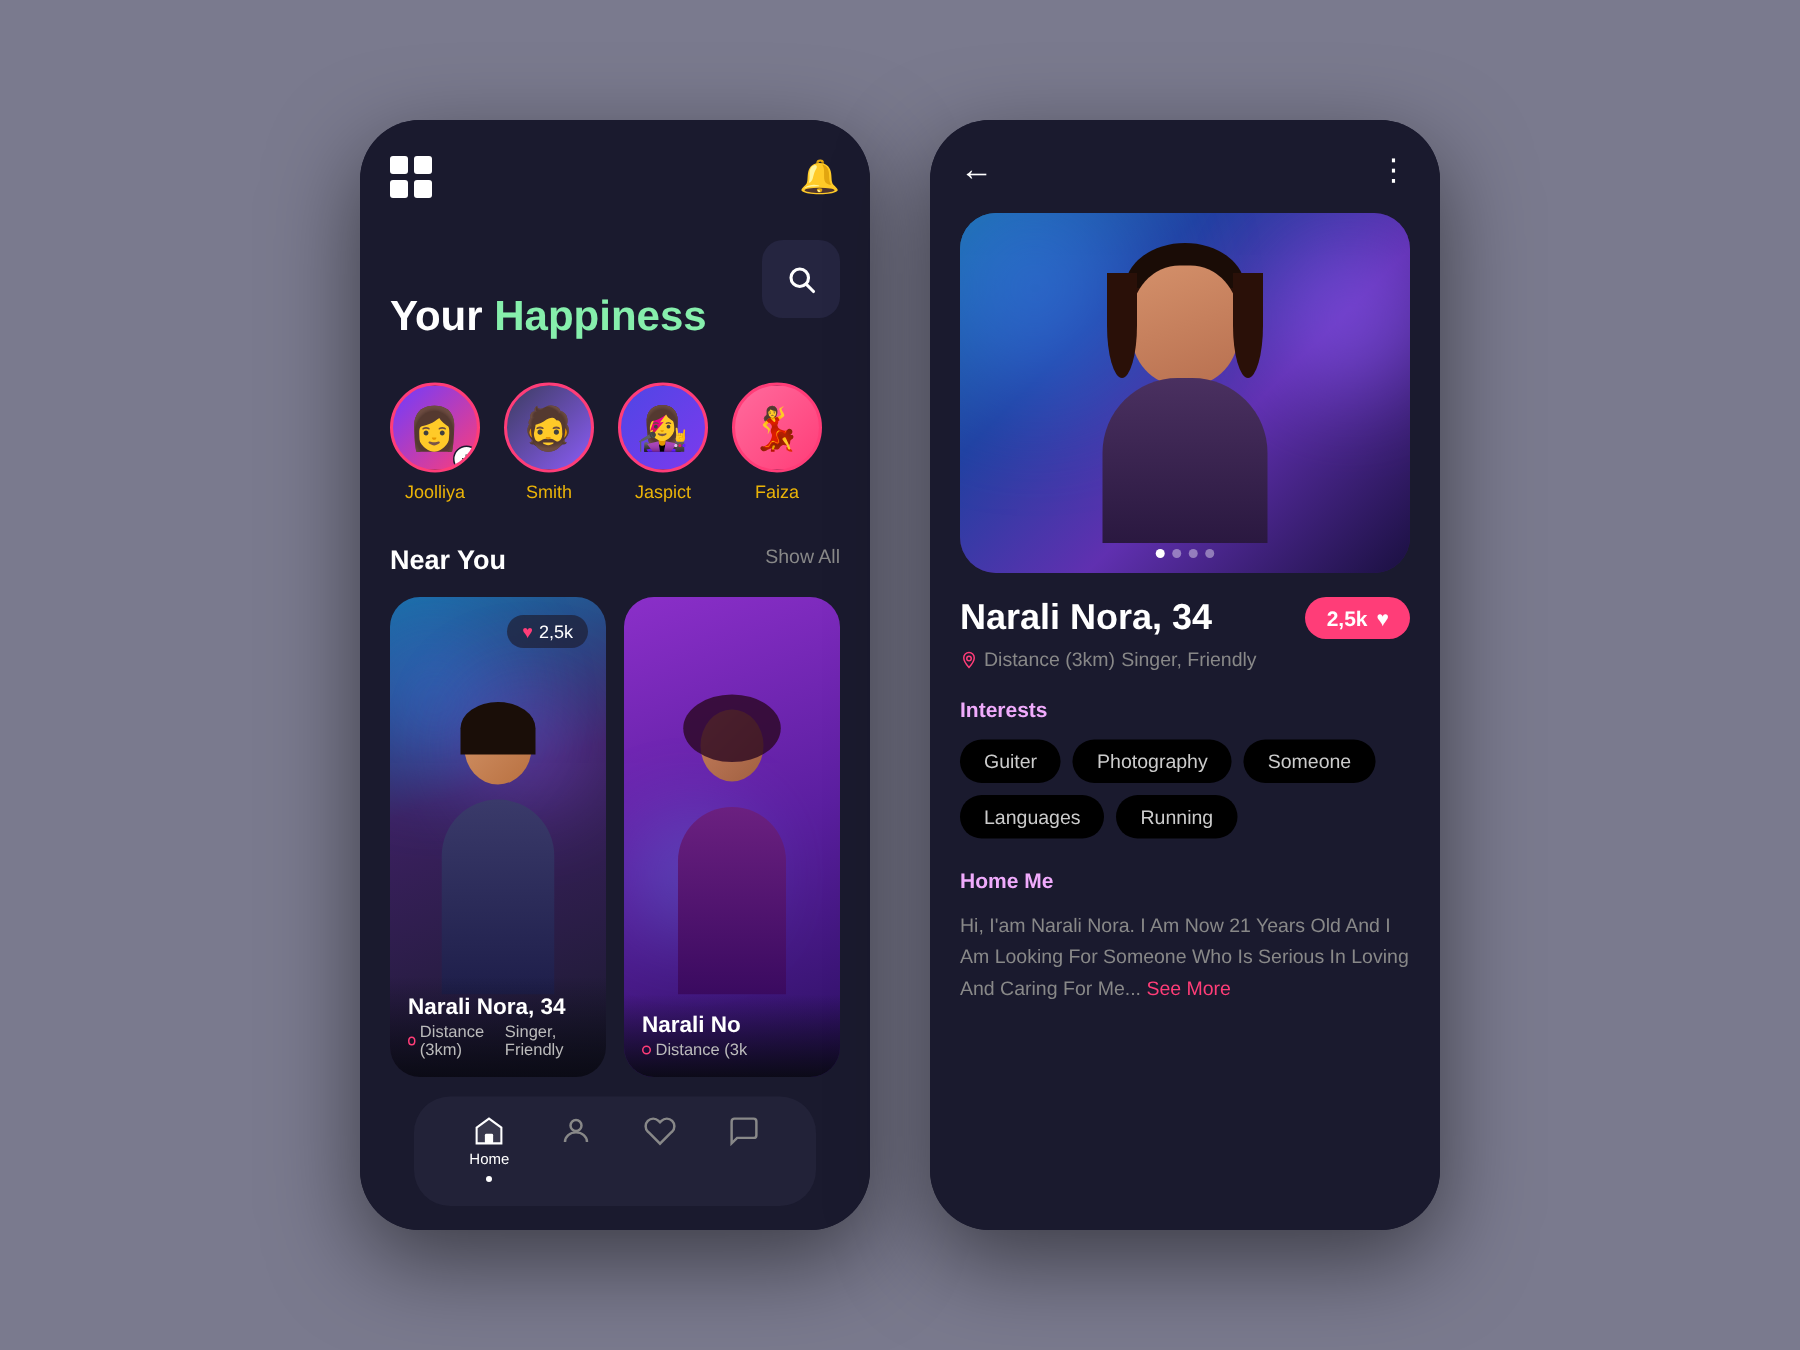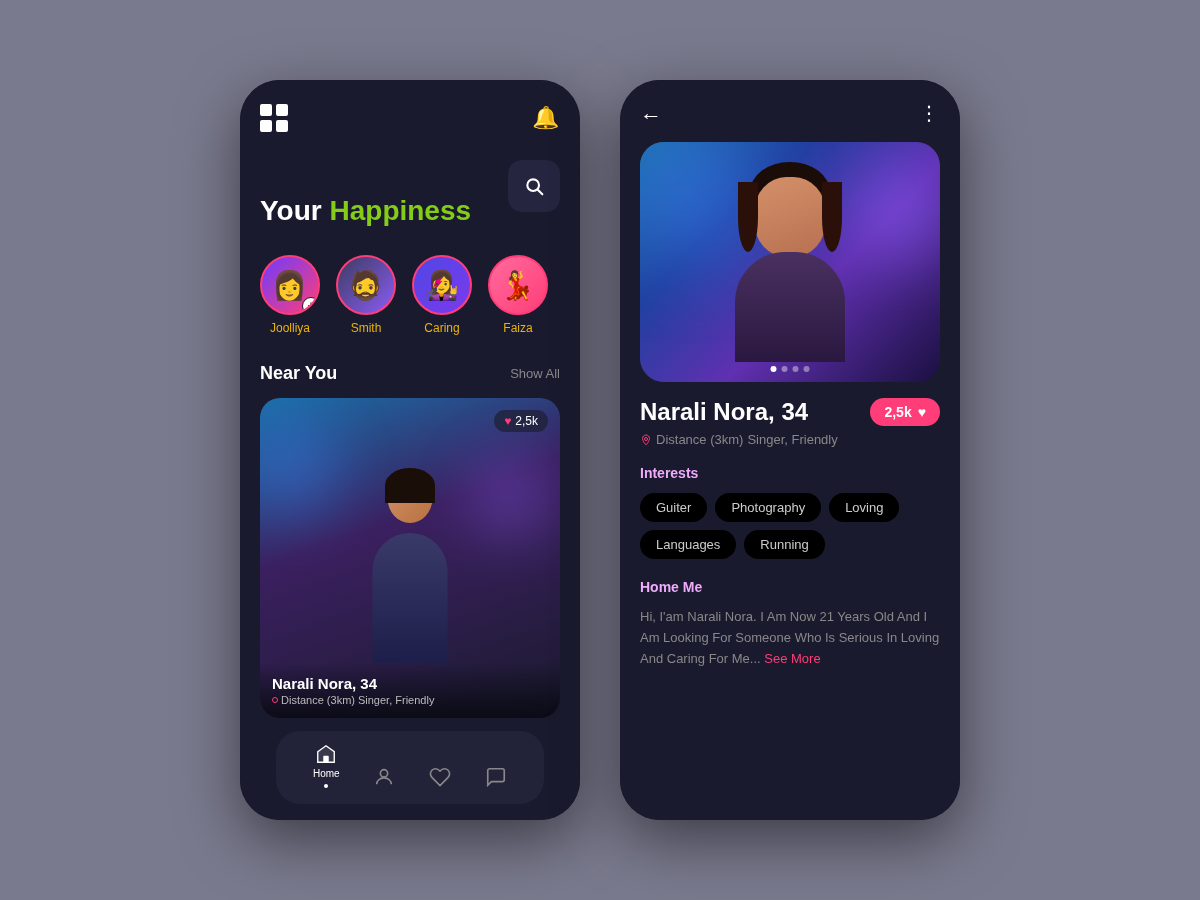--- a/index.html
+++ b/index.html
@@ -74,21 +74,21 @@
     }
 
     .headline h1 {
       font-size: 28px;
       font-weight: 700;
       color: #ffffff;
       line-height: 1.2;
     }
 
     .headline h1 .pink {
-      color: #84cc16;
+      color: #86efac;
     }
 
     .search-btn {
       float: right;
       background: #252540;
       border: none;
       border-radius: 14px;
       width: 52px;
       height: 52px;
       display: flex;
@@ -172,21 +172,20 @@
 
     .story-name {
       font-size: 12px;
       color: #eab308;
     }
 
     
     .near-you-header {
       display: flex;
       justify-content: space-between;
-      align-items: center;
       margin-bottom: 14px;
     }
 
     .near-you-title {
       font-size: 18px;
       font-weight: 700;
       color: #fff;
     }
 
     .show-all {
@@ -267,21 +266,21 @@
       height: 6px;
       border-radius: 50%;
       border: 1px solid #ff3d78;
       display: inline-block;
     }
 
     
     .bottom-nav {
       display: flex;
       justify-content: space-around;
-      align-items: flex-end;
+      align-items: flex-start;
       padding: 12px 20px 16px;
       background: #222238;
       border-radius: 24px;
       margin: 10px 16px 16px;
     }
 
     .nav-item {
       display: flex;
       flex-direction: column;
       align-items: center;
@@ -503,21 +502,21 @@
       <div class="story">
         <div class="story-avatar av-2">
           <div class="avatar-face">🧔</div>
         </div>
         <span class="story-name">Smith</span>
       </div>
       <div class="story">
         <div class="story-avatar av-3">
           <div class="avatar-face">👩‍🎤</div>
         </div>
-        <span class="story-name">Caring</span>
+        <span class="story-name">Jaspict</span>
       </div>
       <div class="story">
         <div class="story-avatar av-4">
           <div class="avatar-face">💃</div>
         </div>
         <span class="story-name">Faiza</span>
       </div>
     </div>
 
     <div class="near-you-header">
@@ -546,20 +545,39 @@
         <div class="card-info">
           <div class="card-name">Narali Nora, 34</div>
           <div class="card-meta">
             <span class="loc-dot"></span>
             <span>Distance (3km)</span>
             <span>Singer, Friendly</span>
           </div>
         </div>
       </div>
 
+      <div class="profile-card">
+        <div class="card-bg card-bg-2">
+          <div class="glow-orb orb-blue-2"></div>
+          <div style="position:absolute;bottom:55px;left:0;right:0;height:220px;overflow:hidden;display:flex;justify-content:center;align-items:flex-end;">
+            <div style="width:90px;height:200px;position:relative;">
+              <div style="width:42px;height:48px;background:linear-gradient(135deg,#c88060,#a06040);border-radius:50%;position:absolute;top:10px;left:50%;transform:translateX(-50%);"></div>
+              <div style="width:65px;height:45px;background:#2a0820;border-radius:50%;position:absolute;top:0px;left:50%;transform:translateX(-50%);opacity:0.8;"></div>
+              <div style="width:72px;height:125px;background:linear-gradient(180deg,#6b2080,#3a0a60);border-radius:40px 40px 0 0;position:absolute;bottom:0;left:50%;transform:translateX(-50%);"></div>
+            </div>
+          </div>
+        </div>
+        <div class="card-info">
+          <div class="card-name">Narali No</div>
+          <div class="card-meta">
+            <span class="loc-dot"></span>
+            <span>Distance (3k</span>
+          </div>
+        </div>
+      </div>
     </div>
 
     <div class="bottom-nav">
       <div class="nav-item active">
         <svg width="22" height="22" viewBox="0 0 24 24" fill="white">
           <path d="M3 9.5L12 3l9 6.5V21H3V9.5z" stroke="white" stroke-width="1.5" fill="rgba(255,255,255,0.1)"></path>
           <rect x="9" y="14" width="6" height="7" fill="white" rx="1"></rect>
         </svg>
         <span>Home</span>
         <div class="nav-dot"></div>
@@ -635,21 +653,21 @@
           <path d="M12 2C8.13 2 5 5.13 5 9c0 5.25 7 13 7 13s7-7.75 7-13c0-3.87-3.13-7-7-7z"></path>
       </svg>
       <span>Distance (3km)</span>
       <span>Singer, Friendly</span>
     </div>
 
     <div class="section-title">Interests</div>
     <div class="interests">
       <div class="interest-tag">Guiter</div>
       <div class="interest-tag">Photography</div>
-      <div class="interest-tag">Loving</div>
+      <div class="interest-tag">Someone</div>
       <div class="interest-tag">Languages</div>
       <div class="interest-tag">Running</div>
     </div>
 
     <div class="section-title">Home Me</div>
     <div class="about-text">
       <span>Hi, I'am Narali Nora. I Am Now 21 Years Old And I Am Looking For Someone Who Is Serious In Loving And Caring For Me...</span>
       <span class="see-more">See More</span>
     </div>
   </div>

